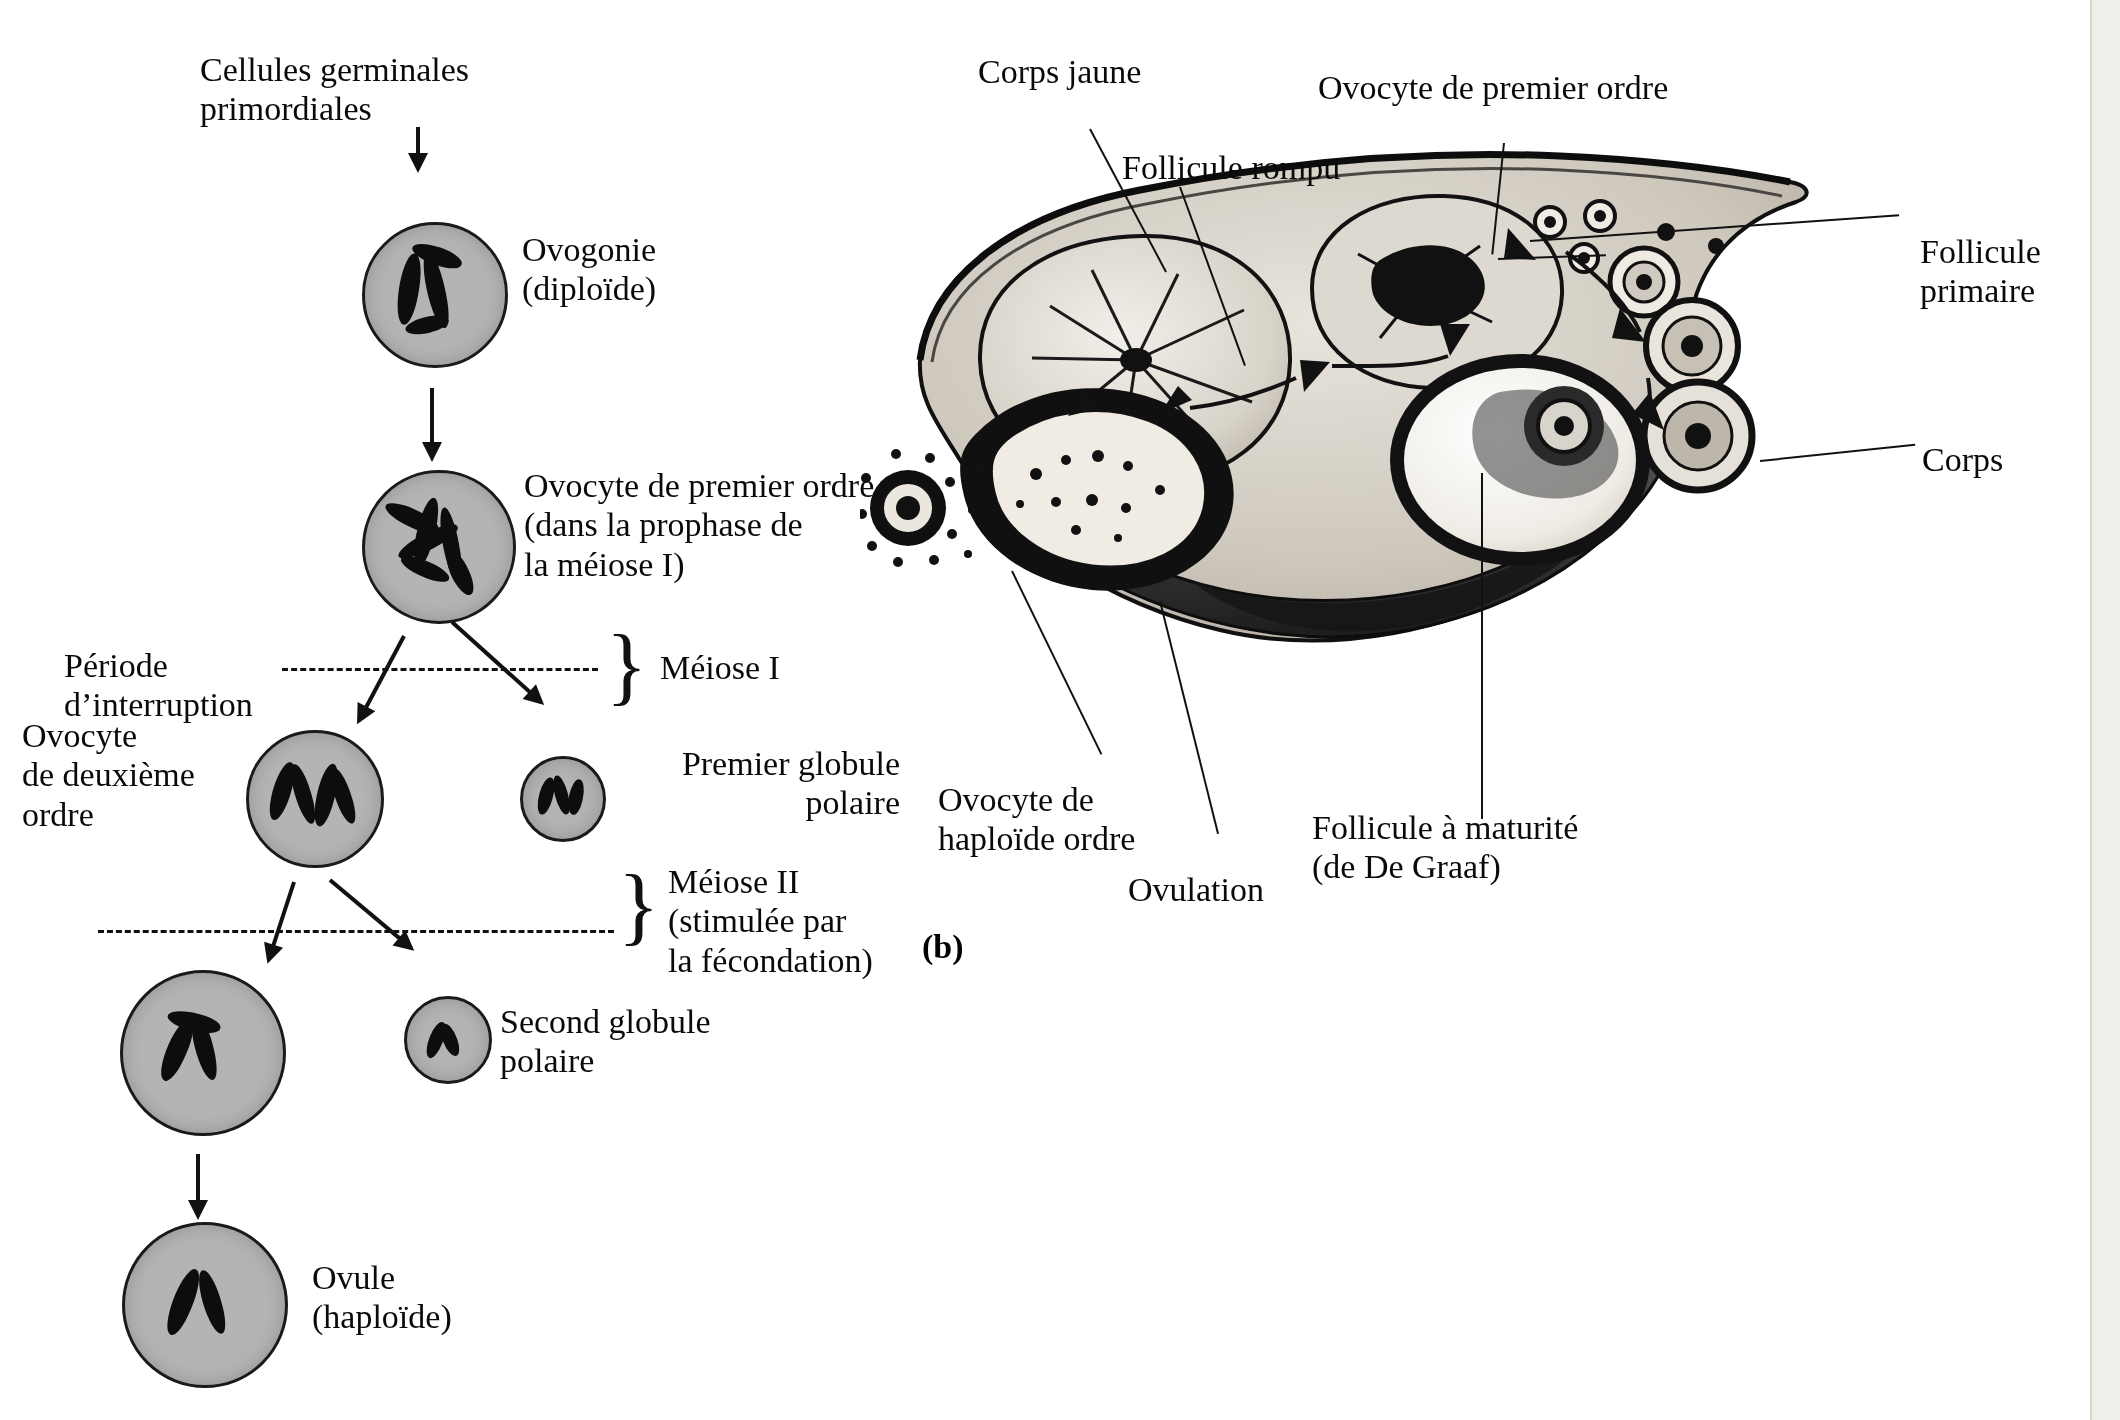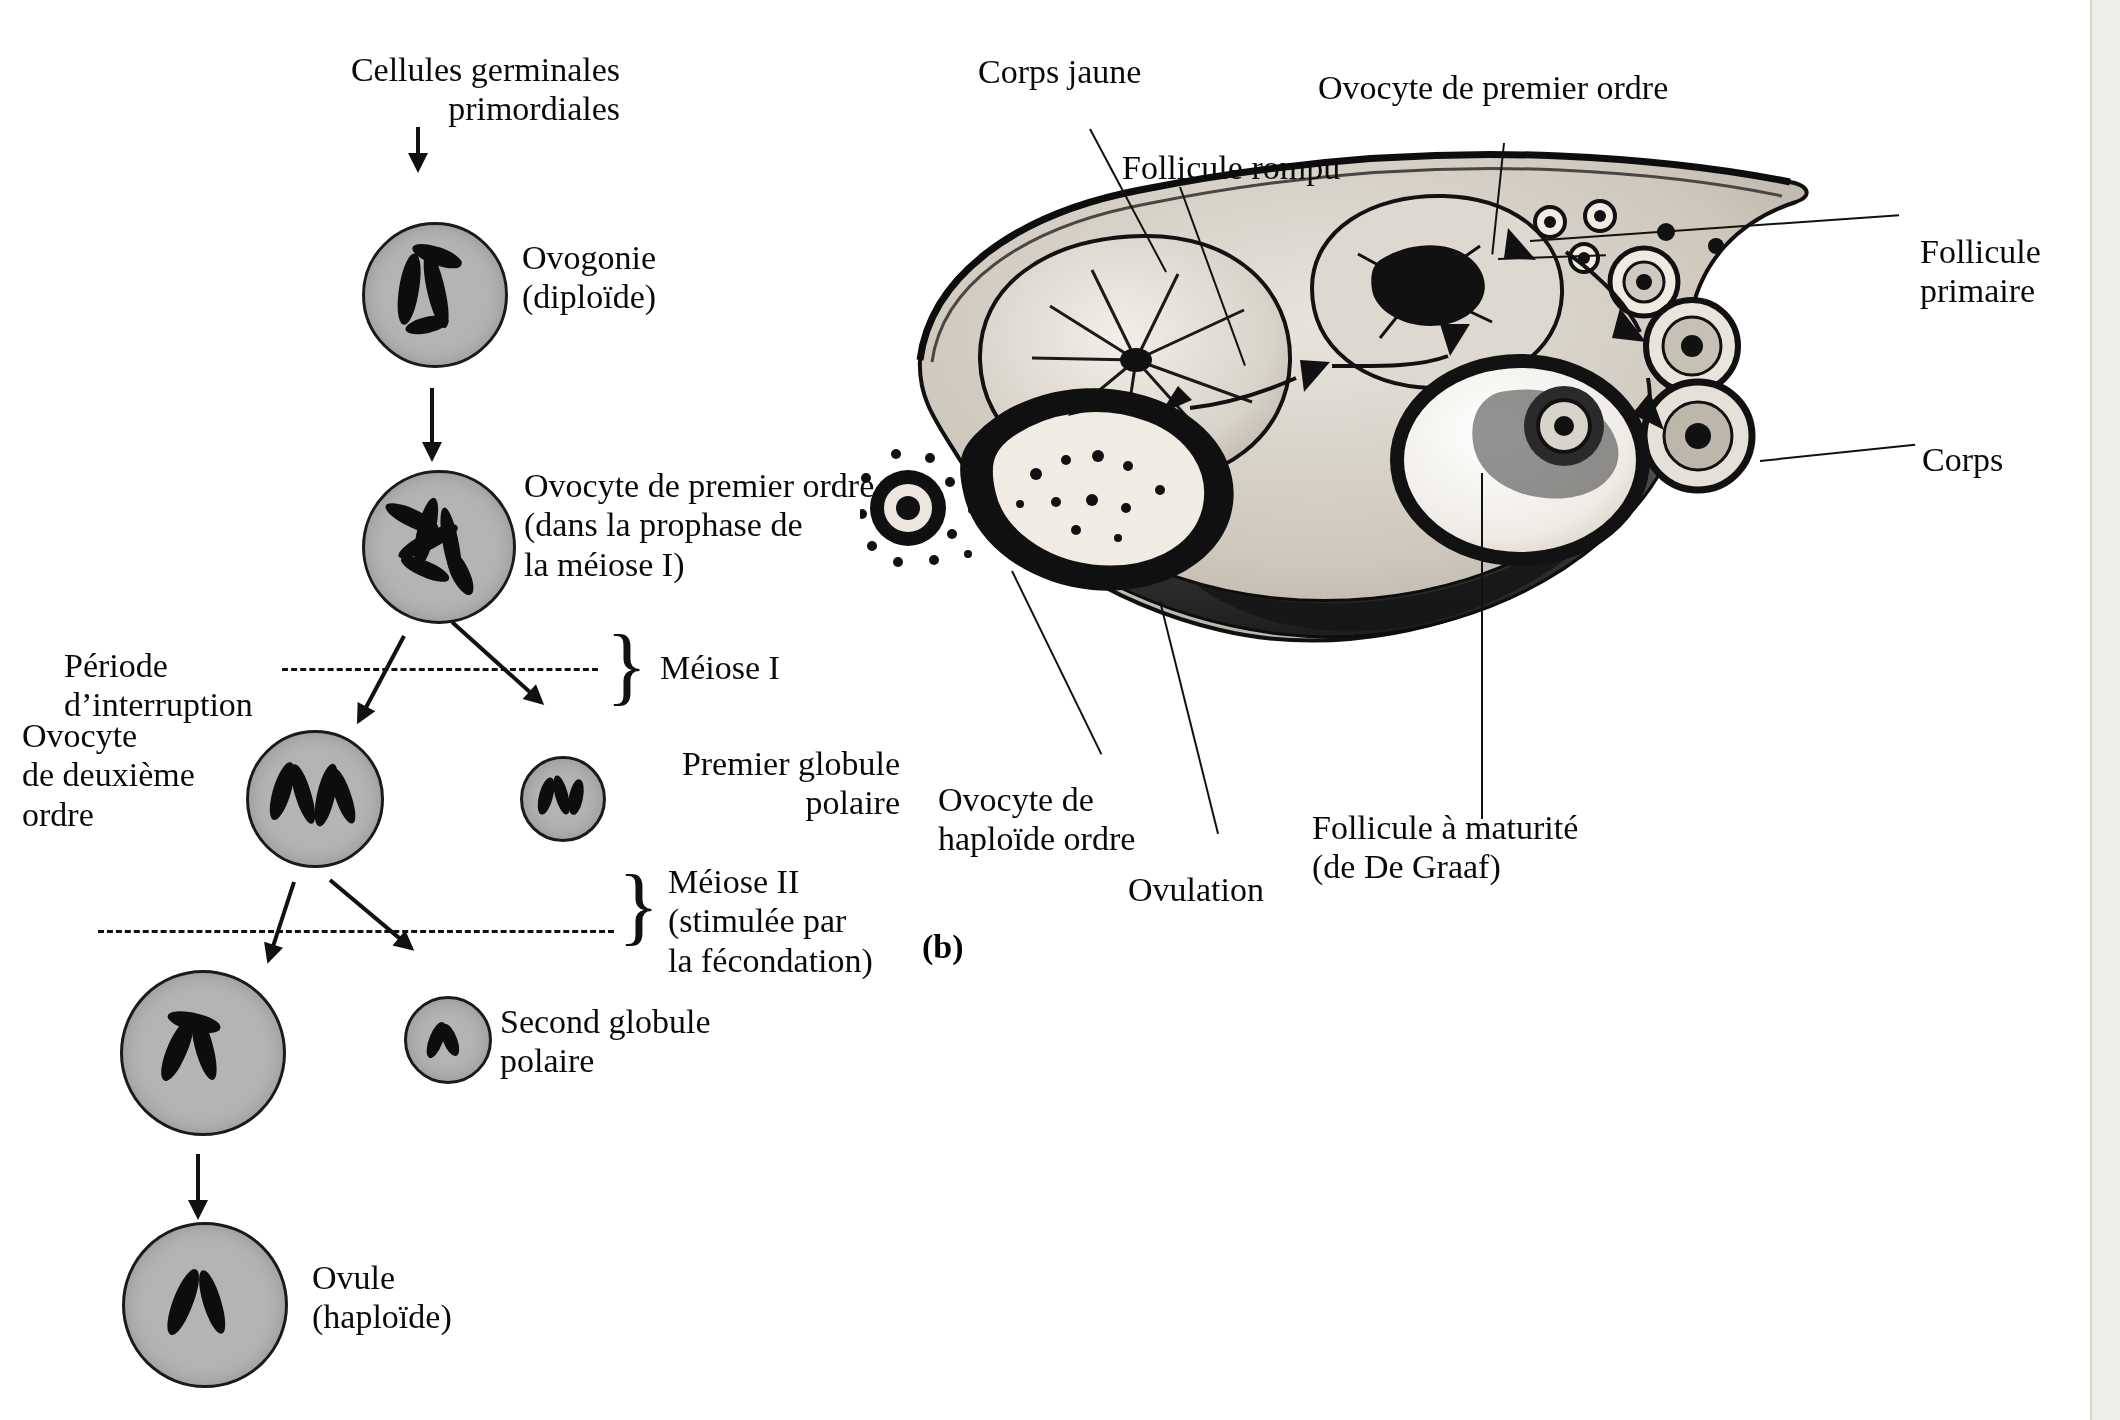--- a/index.html
+++ b/index.html
@@ -17,21 +17,21 @@
     color: #000000;
   }
   .lbl {
     position: absolute;
     font-family: "Liberation Serif", serif;
     font-size: 34px;
     line-height: 1.16;
     color: #0a0a0a;
     white-space: pre-line;
   }
-  .lbl.center { text-align: right; }
+  .lbl.center { text-align: left; }
 
   
   .cell {
     position: absolute;
     border-radius: 50%;
     background: #b4b4b4;
     border: 3px solid #1a1a1a;
     box-shadow: inset 0 0 18px rgba(120,120,120,0.55);
   }
   .cell .chrom {
@@ -103,21 +103,21 @@
     <div class="lbl center" style="left:200px; top:50px; width:420px;">Cellules germinales primordiales</div>
 
     <div class="arrow" style="left:418px; top:125px; width:42px; transform:rotate(90deg);"></div>
 
     <div class="cell" style="left:362px; top:222px; width:140px; height:140px;">
       <div class="chrom" style="left:34px; top:28px; width:20px; height:72px; transform:rotate(10deg);"></div>
       <div class="chrom" style="left:62px; top:26px; width:18px; height:78px; transform:rotate(-12deg);"></div>
       <div class="chrom" style="left:46px; top:22px; width:52px; height:18px; transform:rotate(18deg);"></div>
       <div class="chrom" style="left:40px; top:92px; width:44px; height:16px; transform:rotate(-14deg);"></div>
     </div>
-    <div class="lbl" style="left:522px; top:238px; width:330px;">Ovogonie
+    <div class="lbl" style="left:522px; top:230px; width:330px;">Ovogonie
 (diploïde)</div>
 
     <div class="arrow" style="left:432px; top:386px; width:70px; transform:rotate(90deg);"></div>
 
     <div class="cell" style="left:362px; top:470px; width:148px; height:148px;">
       <div class="chrom" style="left:18px; top:36px; width:58px; height:18px; transform:rotate(24deg);"></div>
       <div class="chrom" style="left:30px; top:60px; width:66px; height:17px; transform:rotate(-28deg);"></div>
       <div class="chrom" style="left:52px; top:24px; width:18px; height:70px; transform:rotate(14deg);"></div>
       <div class="chrom" style="left:78px; top:34px; width:16px; height:76px; transform:rotate(-10deg);"></div>
       <div class="chrom" style="left:34px; top:88px; width:52px; height:16px; transform:rotate(22deg);"></div>

